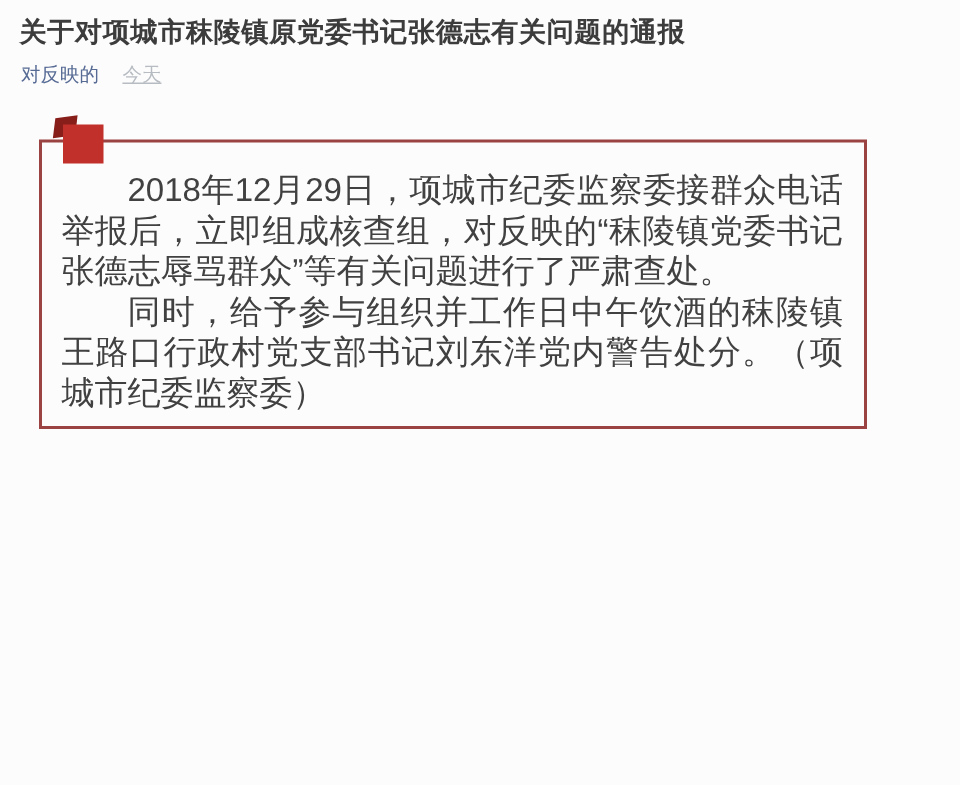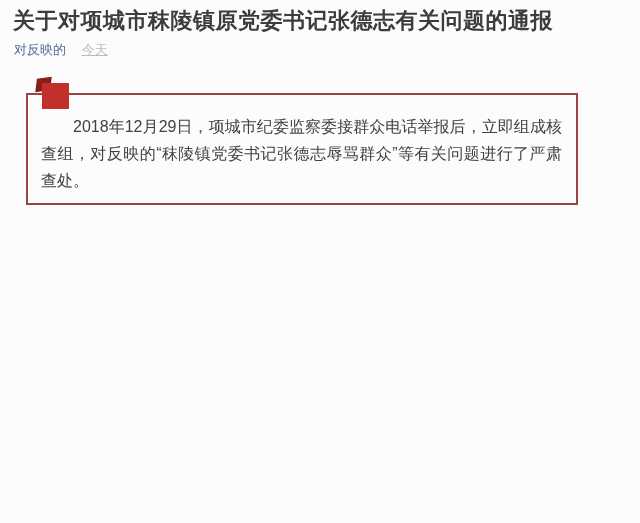--- a/index.html
+++ b/index.html
@@ -16,21 +16,21 @@
   html,body{margin:0;padding:0;}
   body{
     width:640px;height:523px;overflow:hidden;
     background:var(--page-bg);
     font-family:"Liberation Sans","DejaVu Sans",sans-serif;
   }
   .page{position:relative;width:640px;height:523px;}
   .title{
     margin:0;
     padding:9px 14px 0 13px;
-    font-size:22px;
+    font-size:18px;
     line-height:24px;
     font-weight:700;
     color:var(--title-color);
     letter-spacing:0.5px;
   }
   .byline{
     margin:9px 14px 0 14px;
     font-size:13px;
     line-height:16px;
   }
@@ -55,21 +55,21 @@
   .ornament-square{
     position:absolute;
     left:14px;top:-12px;
     width:27px;height:26px;
     background:var(--ornament-red);
     z-index:2;
   }
   .notice-box p{
     margin:0;
     text-indent:2em;
-    font-size:16px;
+    font-size:22px;
     line-height:27px;
     text-align:justify;
     color:var(--body-text);
   }
 </style>
 </head>
 <body>
 
 <div class="page">
 
@@ -78,15 +78,16 @@
   <div class="byline">
     <span class="account">对反映的</span>
     <span class="time">今天</span>
   </div>
 
   <div class="notice-box">
     <span class="ornament-fold"></span>
     <span class="ornament-square"></span>
 
     <p>2018年12月29日，项城市纪委监察委接群众电话举报后，立即组成核查组，对反映的“秣陵镇党委书记张德志辱骂群众”等有关问题进行了严肃查处。</p>
+    <p>同时，给予参与组织并工作日中午饮酒的秣陵镇王路口行政村党支部书记刘东洋党内警告处分。（项城市纪委监察委）</p>
   </div>
 
 </div>
 
 </body></html>

